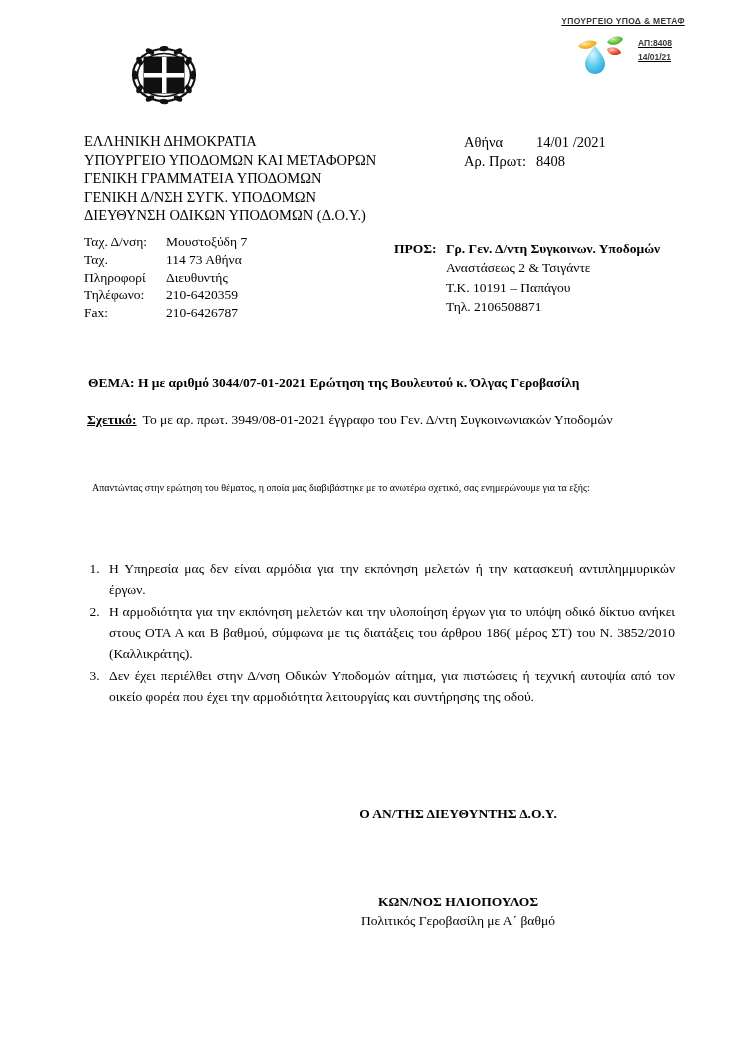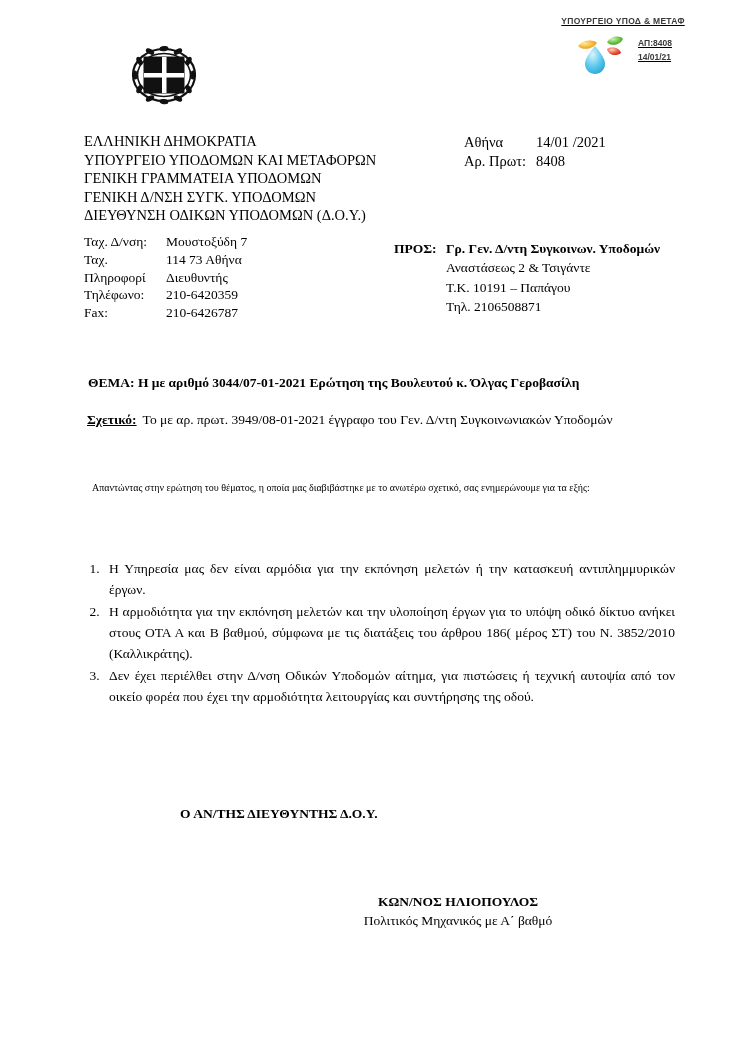--- a/index.html
+++ b/index.html
@@ -204,20 +204,21 @@
     margin-bottom: 1px;
     padding-left: 6px;
   }
 
   
   .sig-title {
     position: absolute;
     top: 806px;
     left: 0;
     right: 0;
+    text-align: center;
     padding-left: 180px;
     font-size: 13.5px;
     font-weight: bold;
     white-space: nowrap;
   }
   .sig-name {
     position: absolute;
     top: 894px;
     left: 0;
     right: 0;
@@ -382,16 +383,16 @@
   <div class="intro">Απαντώντας στην ερώτηση του θέματος, η οποία μας διαβιβάστηκε με το ανωτέρω σχετικό, σας ενημερώνουμε  για τα εξής:</div>
 
   <ol class="items">
     <li>Η Υπηρεσία μας δεν είναι αρμόδια για την εκπόνηση μελετών ή την κατασκευή αντιπλημμυρικών έργων.</li>
     <li>Η αρμοδιότητα για την εκπόνηση μελετών και την υλοποίηση έργων για το υπόψη οδικό δίκτυο ανήκει στους ΟΤΑ Α και Β βαθμού, σύμφωνα με τις διατάξεις του άρθρου 186( μέρος ΣΤ) του Ν. 3852/2010 (Καλλικράτης).</li>
     <li>Δεν έχει περιέλθει στην Δ/νση Οδικών Υποδομών αίτημα, για πιστώσεις ή τεχνική αυτοψία από τον οικείο φορέα που έχει την αρμοδιότητα λειτουργίας και συντήρησης της οδού.</li>
   </ol>
 
   <div class="sig-title">Ο ΑΝ/ΤΗΣ ΔΙΕΥΘΥΝΤΗΣ Δ.Ο.Υ.</div>
   <div class="sig-name">ΚΩΝ/ΝΟΣ ΗΛΙΟΠΟΥΛΟΣ</div>
-  <div class="sig-role">Πολιτικός  Μηχανικός με Α΄ βαθμό</div>
+  <div class="sig-role">Πολιτικός  Γεροβασίλη με Α΄ βαθμό</div>
 
 
 </div>
 
 </body></html>

